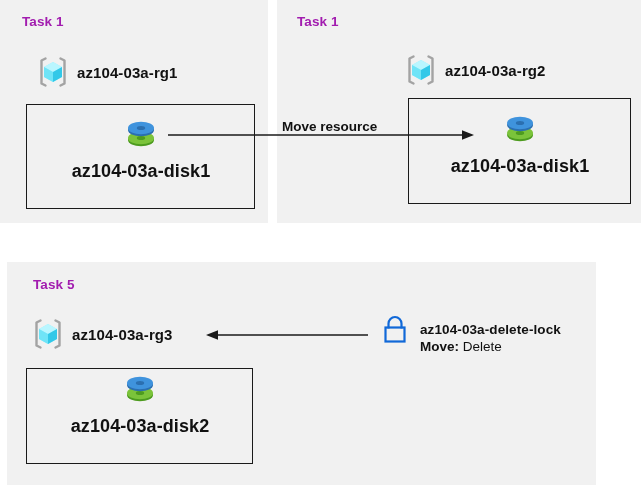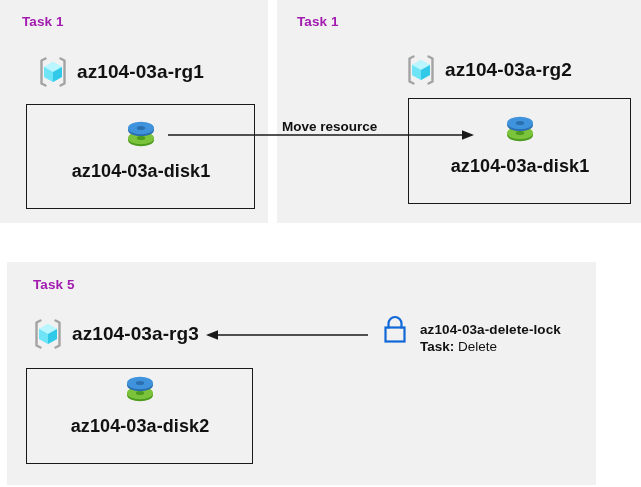--- a/index.html
+++ b/index.html
@@ -40,21 +40,21 @@
   }
   .rg-row {
     position: absolute;
     display: flex;
     align-items: center;
     gap: 7px;
     white-space: nowrap;
   }
   .rg-name {
     font-weight: bold;
-    font-size: 19px;
+    font-size: 15px;
     color: #111111;
     letter-spacing: 0.1px;
   }
   .disk-wrap {
     position: absolute;
     display: flex;
     flex-direction: column;
     align-items: center;
     white-space: nowrap;
   }
@@ -226,18 +226,18 @@
   <div class="lock-row" style="left:378px; top:313px;">
     <span class="lock-icon">
       <svg class="icon-svg" width="34" height="36" viewBox="0 0 34 36">
         <path d="M10.5 14.5 L10.5 10.5 A6.5 6.5 0 0 1 23.5 10.5 L23.5 14.5" fill="none" stroke="#1068d8" stroke-width="2.2" stroke-linecap="square"></path>
         <rect x="7.5" y="14.5" width="19" height="14" fill="none" stroke="#1068d8" stroke-width="2.2"></rect>
       </svg>
     </span>
     <span class="lock-text">
       <span class="lock-title">az104-03a-delete-lock</span>
       <span class="lock-type">
-        <b>Task:</b><span> </span><span>Delete</span>
+        <b>Move:</b><span> </span><span>Delete</span>
       </span>
     </span>
   </div>
 
 </div>
 
 </body></html>

